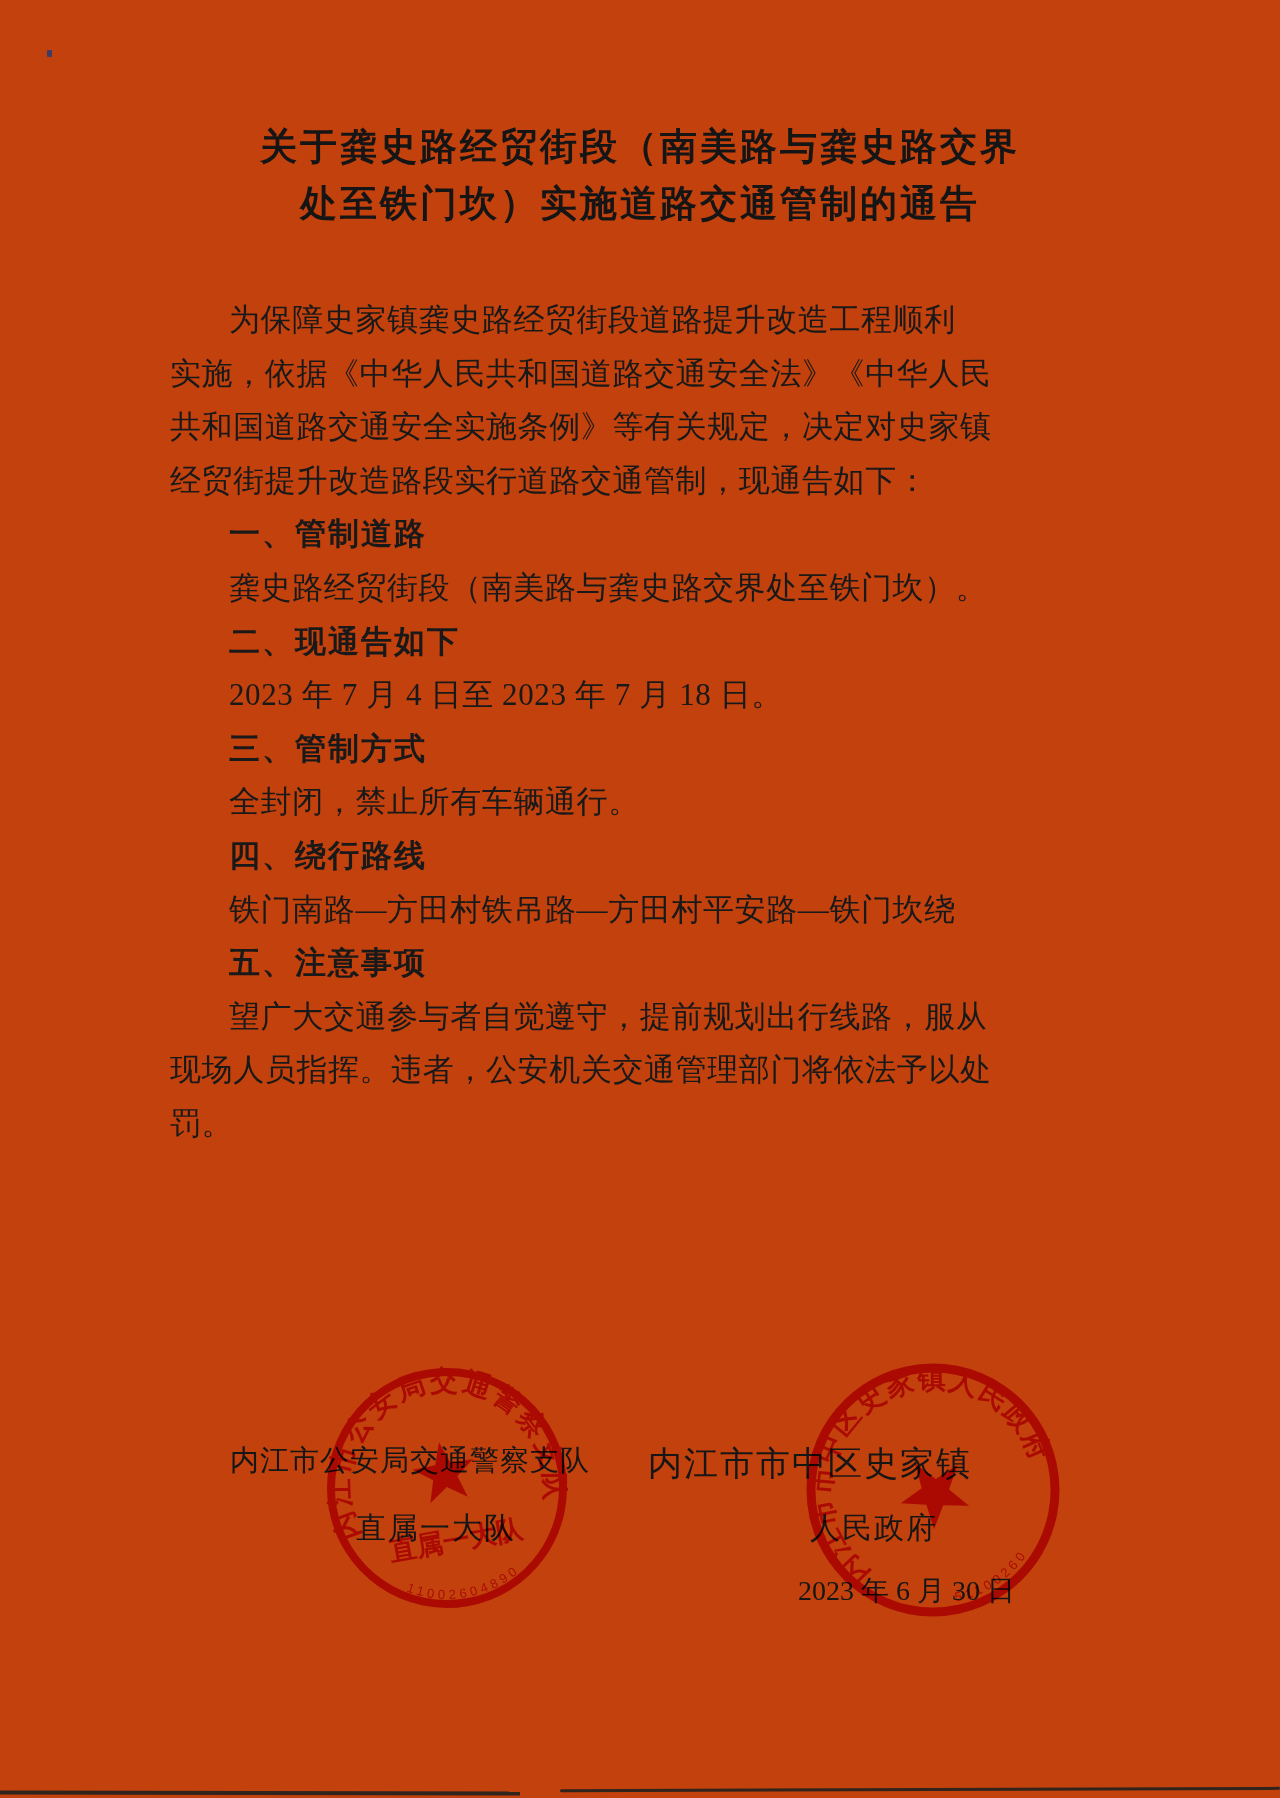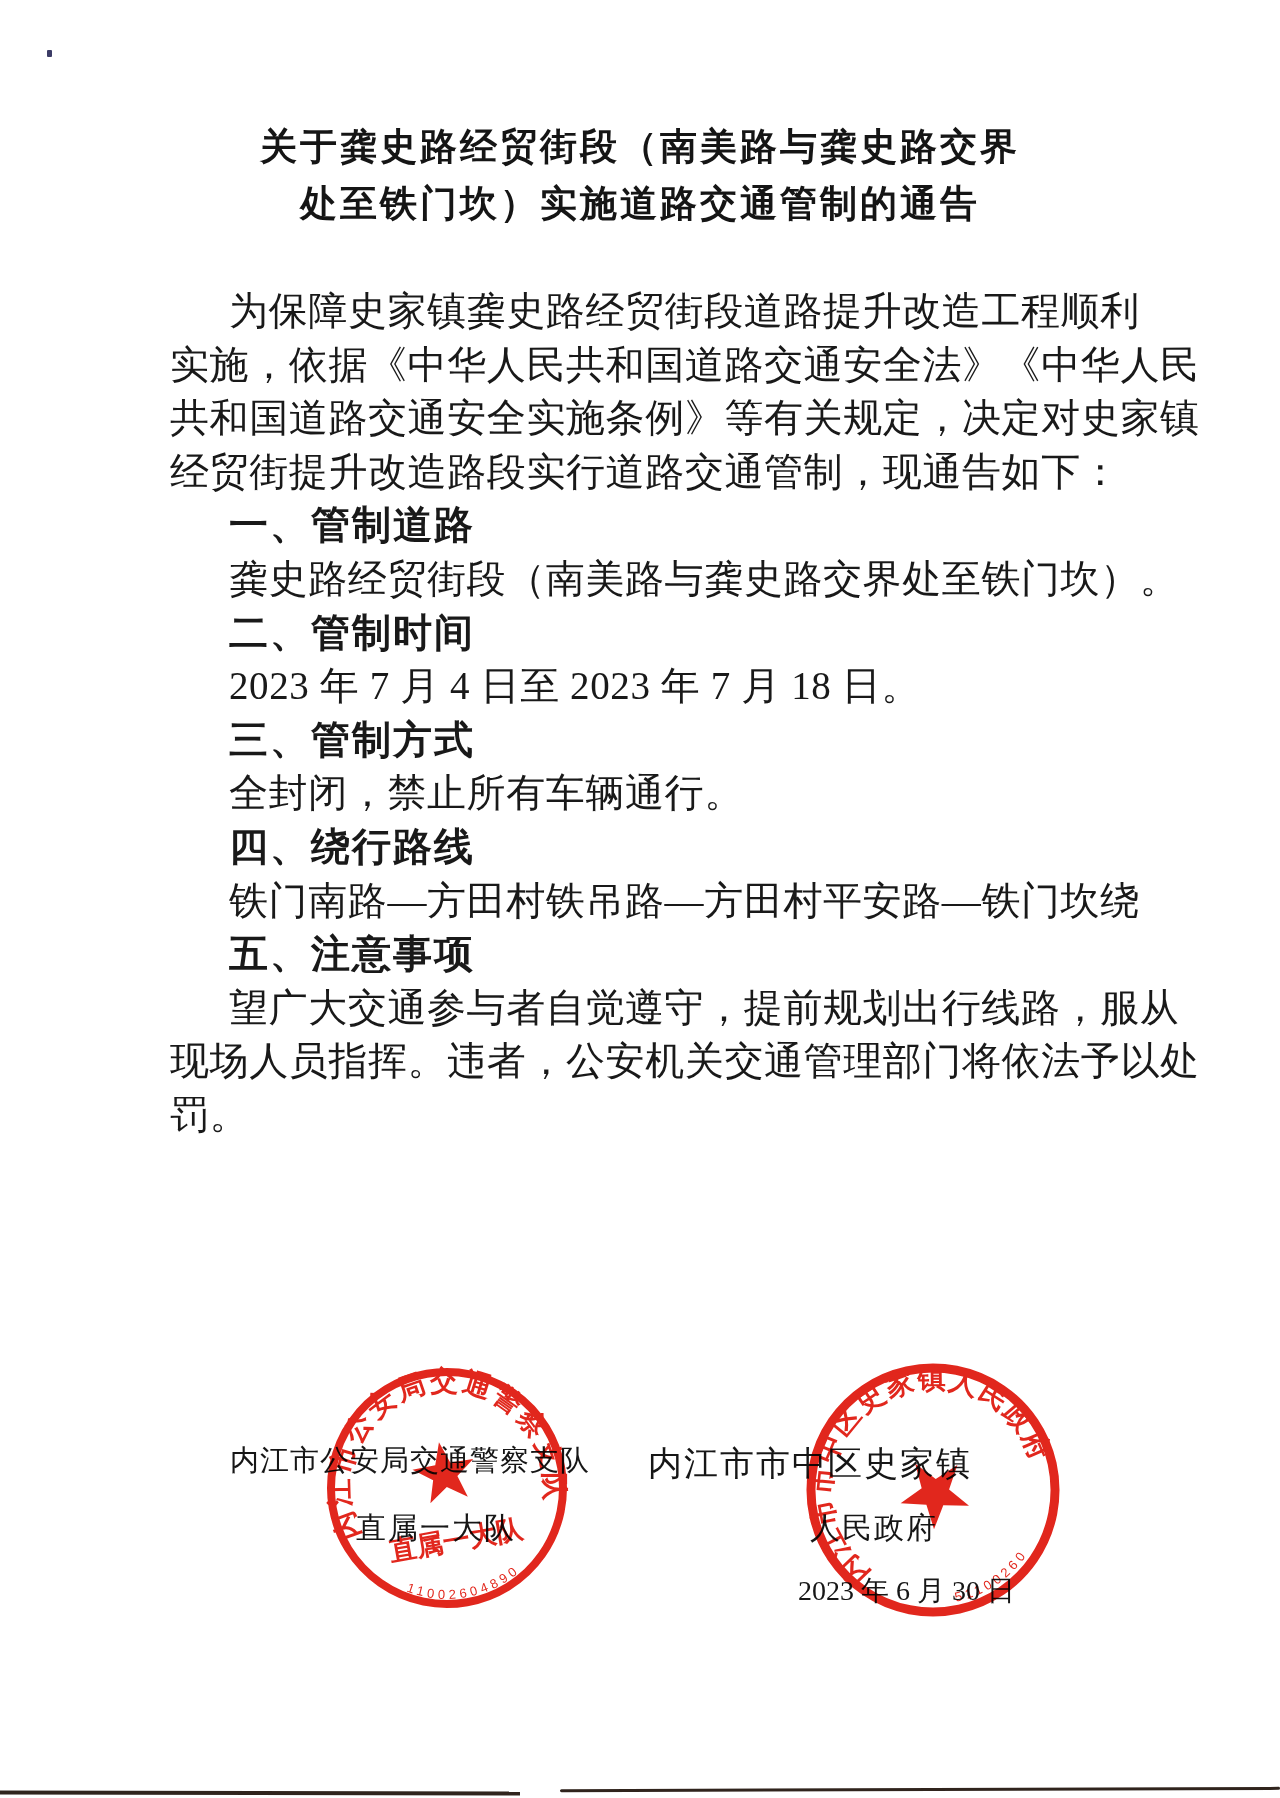--- a/index.html
+++ b/index.html
@@ -1,35 +1,35 @@
 <!DOCTYPE html>
 <html style="--seal-color: #e01b10;"><head>
 <meta charset="utf-8">
 <style>
   html,body{margin:0;padding:0;background:#e9e9e9;}
   .page{
     position:relative;
     width:1280px;height:1798px;
     margin:0 auto;
-    background:#ffffff;
+    background:#c2410c;
     overflow:hidden;
     font-family:"Liberation Serif", serif;
     color:#1c1c1c;
   }
   
   .doc-title{
     position:absolute;top:118px;left:0;width:1280px;
     text-align:center;font-weight:700;
     font-size:37px;line-height:57px;letter-spacing:3px;
     color:#151515;
   }
   
   .doc-body{
-    position:absolute;top:284px;left:170px;width:776px;
-    font-size:39px;line-height:53.6px;letter-spacing:0.6px;
+    position:absolute;top:293px;left:170px;width:776px;
+    font-size:31px;line-height:53.6px;letter-spacing:0.6px;
     color:#191919;
   }
   .line{white-space:nowrap;}
   .line.indent{padding-left:59px;}
   .line.heading{
     font-weight:700;
     font-family:"Liberation Sans", sans-serif;
     letter-spacing:2px;
   }
   
@@ -78,21 +78,21 @@
     <div class="title-line">处至铁门坎）实施道路交通管制的通告</div>
   </div>
 
   <div class="doc-body">
     <div class="line indent">为保障史家镇龚史路经贸街段道路提升改造工程顺利</div>
     <div class="line">实施，依据《中华人民共和国道路交通安全法》《中华人民</div>
     <div class="line">共和国道路交通安全实施条例》等有关规定，决定对史家镇</div>
     <div class="line">经贸街提升改造路段实行道路交通管制，现通告如下：</div>
     <div class="line indent heading">一、管制道路</div>
     <div class="line indent">龚史路经贸街段（南美路与龚史路交界处至铁门坎）。</div>
-    <div class="line indent heading">二、管制时间</div>
+    <div class="line indent heading">二、现通告如下</div>
     <div class="line indent">2023 年 7 月 4 日至 2023 年 7 月 18 日。</div>
     <div class="line indent heading">三、管制方式</div>
     <div class="line indent">全封闭，禁止所有车辆通行。</div>
     <div class="line indent heading">四、绕行路线</div>
     <div class="line indent">铁门南路—方田村铁吊路—方田村平安路—铁门坎绕</div>
     <div class="line indent heading">五、注意事项</div>
     <div class="line indent">望广大交通参与者自觉遵守，提前规划出行线路，服从</div>
     <div class="line">现场人员指挥。违者，公安机关交通管理部门将依法予以处</div>
     <div class="line">罚。</div>
   </div>

